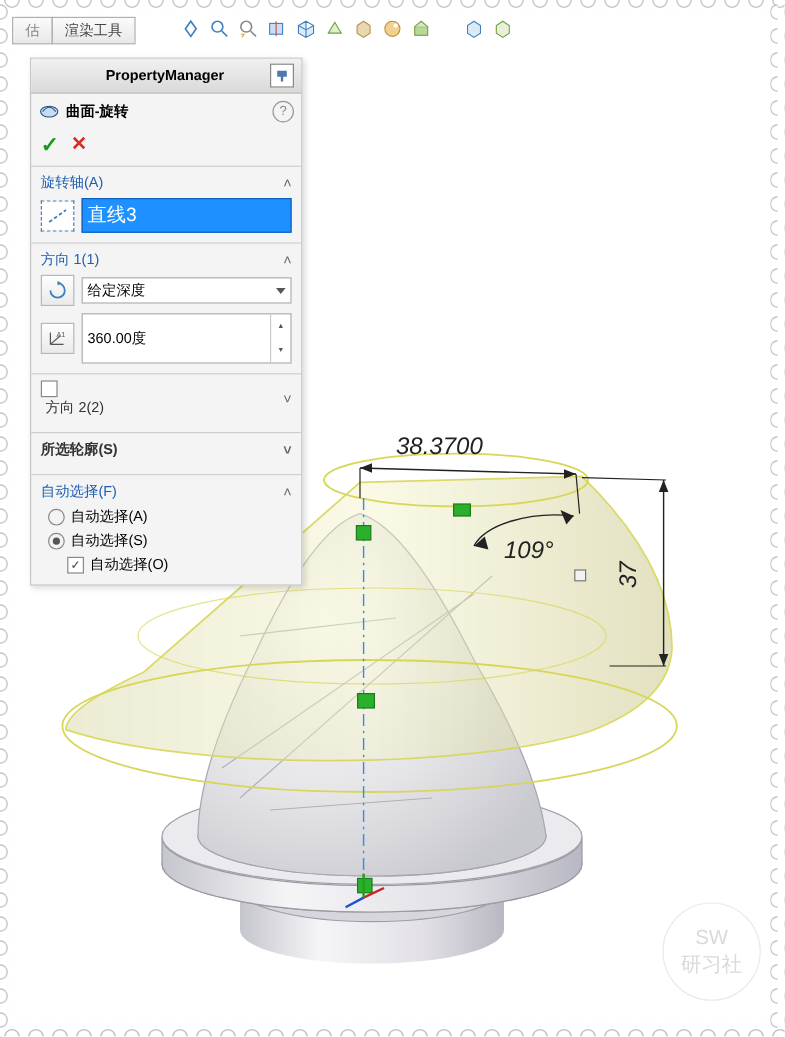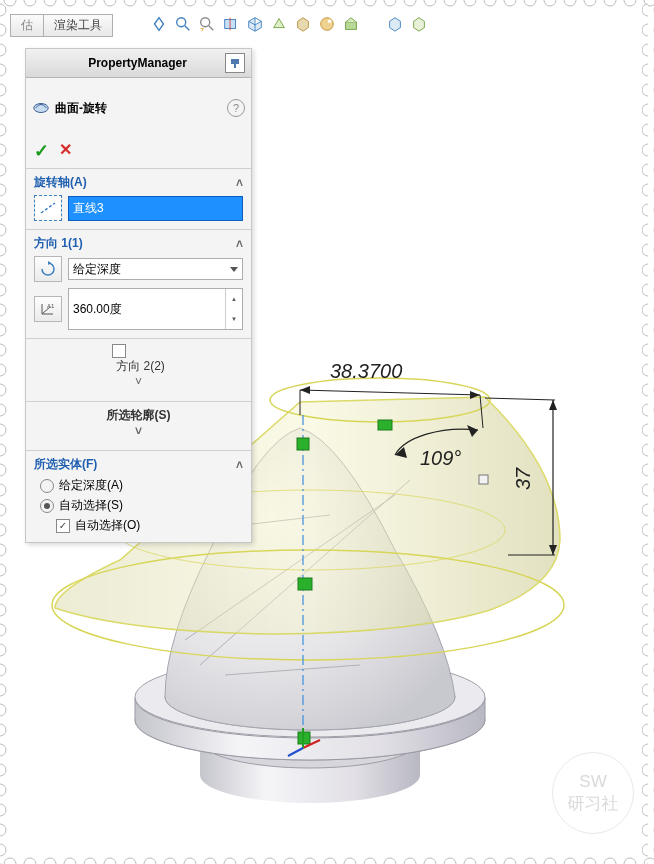--- a/index.html
+++ b/index.html
@@ -61,58 +61,58 @@
   font-weight: bold;
 }
 .pm-header .spacer { flex: 1; text-align: center; }
 .pm-pin {
   width: 18px; height: 18px; border: 1px solid #888; background: #fff;
   display: flex; align-items: center; justify-content: center;
 }
 .feature-row {
   display: flex;
   align-items: center;
-  padding: 21px 6px;
+  padding: 6px 6px;
   justify-content: space-between;
   font-weight: bold;
 }
 .feature-row .left { display: flex; align-items: center; gap: 5px; }
 .feature-icon { width: 18px; height: 18px; }
 .help-icon { width: 16px; height: 16px; border: 1px solid #999; border-radius: 50%; color: #888; display: flex; align-items: center; justify-content: center; font-size: 11px; font-weight: normal; }
 .confirm-row { display: flex; gap: 10px; padding: 2px 6px 6px 8px; }
 .check { color: #1a9a1a; font-size: 18px; font-weight: bold; }
 .cross { color: #d82c2c; font-size: 16px; font-weight: bold; }
 .section {
   border-top: 1px solid #cfcfcf;
   padding: 5px 8px 8px 8px;
 }
 .sec-head {
   display: flex;
   justify-content: space-between;
   align-items: center;
-  font-weight: bold;
+  font-weight: normal;
   color: #1f5fb0;
   margin-bottom: 4px;
 }
-.sec-head.plain { color: #333; font-weight: normal; flex-direction: column; }
+.sec-head.plain { color: #333; font-weight: normal; }
 .chev { color: #666; font-size: 12px; }
 .row { display: flex; align-items: center; gap: 6px; margin-top: 3px; }
 .icon-btn {
   width: 26px; height: 24px;
   border: 1px solid #b7b7b7;
   background: linear-gradient(#fefefe, #eaeaea);
   display: flex; align-items: center; justify-content: center;
 }
 .sel-input {
   flex: 1;
   background: #1e90ff;
   color: #fff;
   padding: 3px 4px;
   border: 1px solid #0a5fc1;
-  font-size: 12px;
+  font-size: 16px;
 }
 .dropdown {
   flex: 1;
   display: flex;
   border: 1px solid #abadb3;
   background: #fff;
   height: 20px;
   align-items: center;
   padding: 0 4px;
   position: relative;
@@ -432,26 +432,26 @@
 
   <div class="section">
     <div class="sec-head plain" style="font-weight:bold;color:#333">
       <span>所选轮廓(S)</span>
       <span class="chev">˅</span>
     </div>
   </div>
 
   <div class="section">
     <div class="sec-head">
-      <span>所选实体(F)</span>
+      <span>自动选择(F)</span>
       <span class="chev">˄</span>
     </div>
     <div class="radio-row">
       <span class="radio"></span>
-      <span>给定深度(A)</span>
+      <span>自动选择(A)</span>
     </div>
     <div class="radio-row">
       <span class="radio checked"></span>
       <span>自动选择(S)</span>
     </div>
     <div class="checkbox-row" style="margin-left:22px">
       <span class="checkbox checked"></span>
       <span>自动选择(O)</span>
     </div>
   </div>

